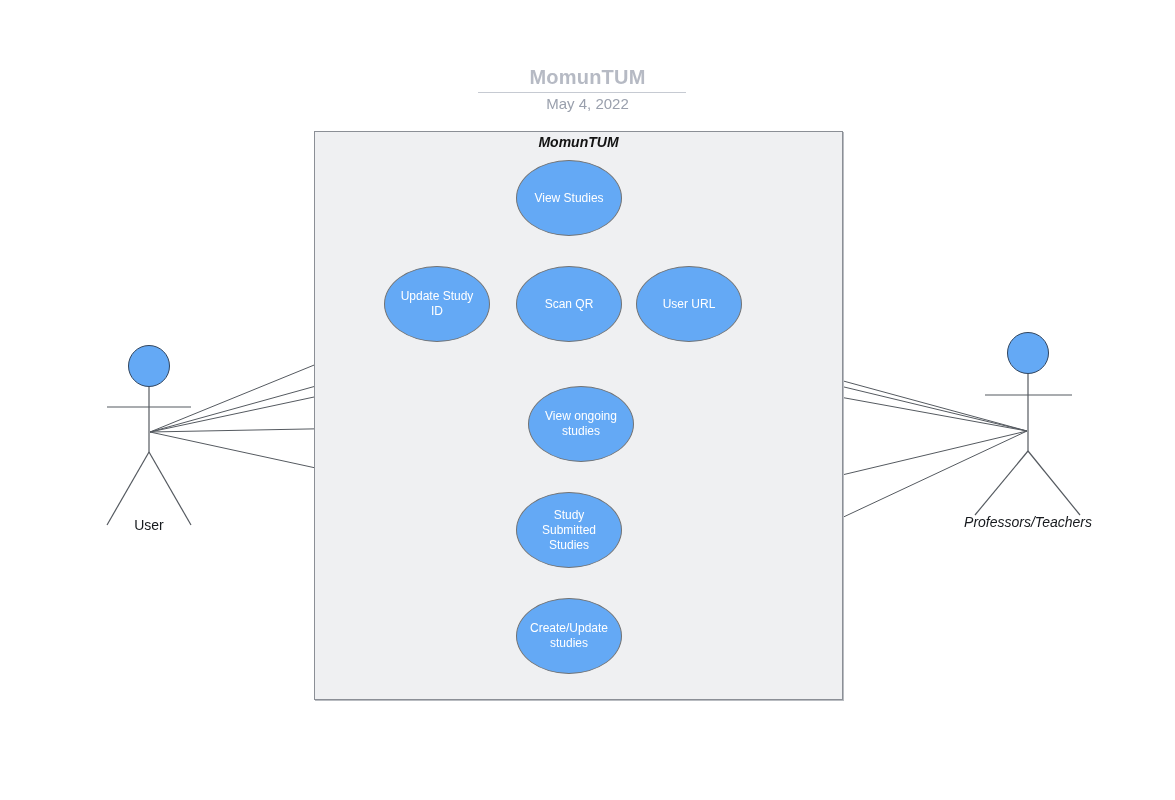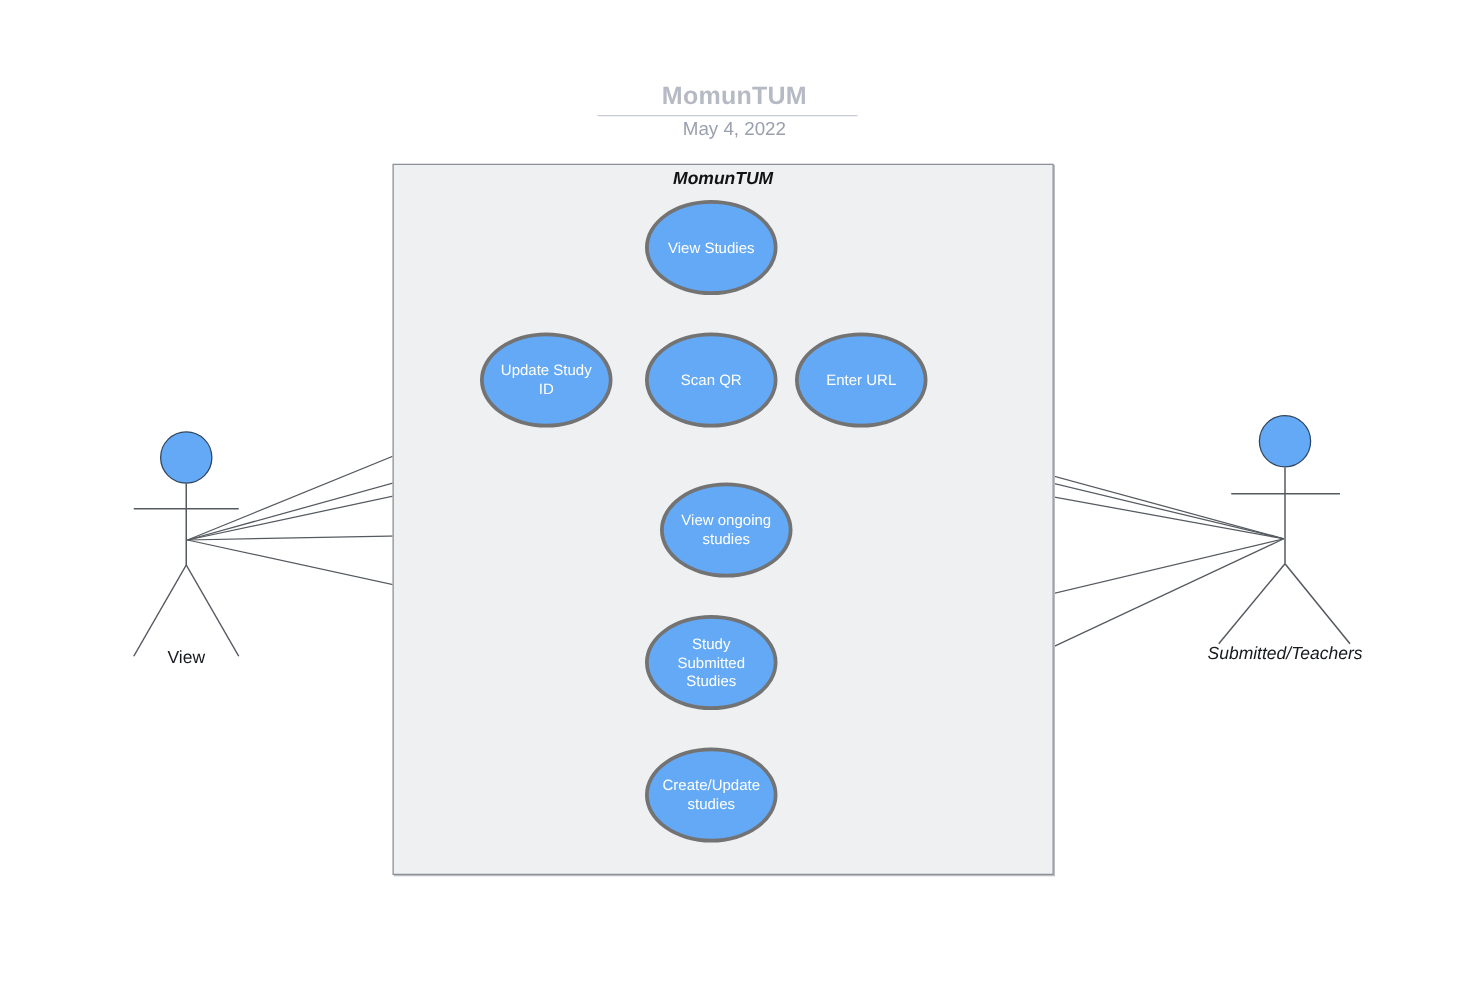--- a/index.html
+++ b/index.html
@@ -71,21 +71,21 @@
     font-family: "Liberation Sans", sans-serif;
     font-size: 14px;
     font-weight: bold;
     font-style: italic;
     color: #131313;
   }
   .usecase {
     position: absolute;
     border-radius: 50%;
     background: #64a9f5;
-    border: 3px solid #737373;
+    border: 1px solid #737373;
     box-sizing: border-box;
     display: flex;
     align-items: center;
     justify-content: center;
     text-align: center;
     color: #ffffff;
     font-family: "Liberation Sans", sans-serif;
     font-size: 12px;
     line-height: 15px;
     white-space: pre-line;
@@ -159,26 +159,26 @@
 <div class="doc-title">MomunTUM</div>
 <div class="doc-title-rule"></div>
 <div class="doc-date">May 4, 2022</div>
 
 <div class="system-box"></div>
 <div class="system-label">MomunTUM</div>
 
 <div class="usecase" style="left:516px; top:160px; width:106px; height:76px;">View Studies</div>
 <div class="usecase" style="left:384px; top:266px; width:106px; height:76px;">Update Study ID</div>
 <div class="usecase" style="left:516px; top:266px; width:106px; height:76px;">Scan QR</div>
-<div class="usecase" style="left:636px; top:266px; width:106px; height:76px;">Enter URL</div>
+<div class="usecase" style="left:636px; top:266px; width:106px; height:76px;">User URL</div>
 <div class="usecase" style="left:528px; top:386px; width:106px; height:76px;">View ongoing
 studies</div>
 <div class="usecase" style="left:516px; top:492px; width:106px; height:76px;">Study
 Submitted
 Studies</div>
 <div class="usecase" style="left:516px; top:598px; width:106px; height:76px;">Create/Update
 studies</div>
 
 <div class="actor-head" style="left:128px; top:345px; width:42px; height:42px;"></div>
 <div class="actor-head" style="left:1007px; top:332px; width:42px; height:42px;"></div>
 
-<div class="actor-label" style="left:49px; top:517px; width:200px;">View</div>
-<div class="actor-label italic" style="left:928px; top:514px; width:200px;">Submitted/Teachers</div>
+<div class="actor-label" style="left:49px; top:517px; width:200px;">User</div>
+<div class="actor-label italic" style="left:928px; top:514px; width:200px;">Professors/Teachers</div>
 
 </body></html>

